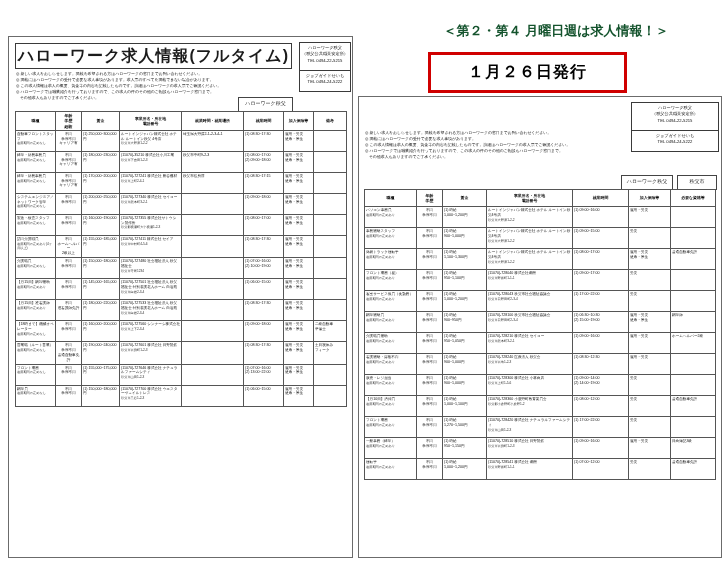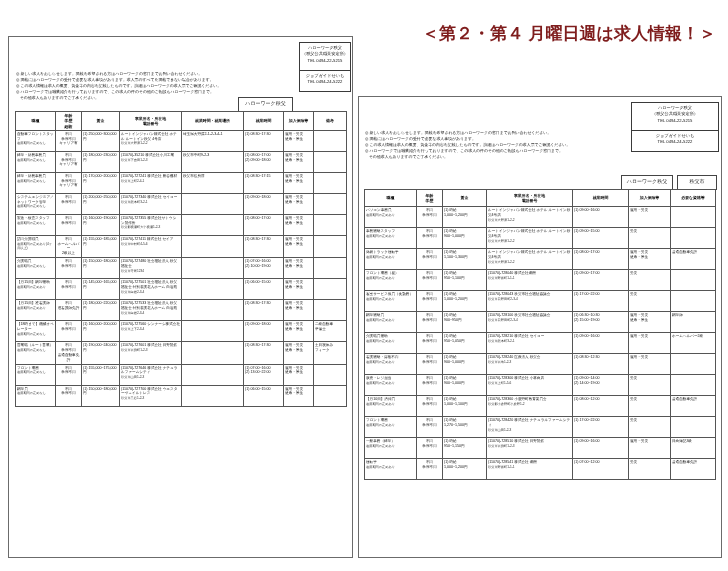--- a/index.html
+++ b/index.html
@@ -8,22 +8,22 @@
     background:#ffffff;
     font-family:"Liberation Sans","DejaVu Sans",sans-serif;
     position:relative;
     overflow:hidden;
   }
   .page{position:absolute;left:0;top:0;width:728px;height:571px;background:#fff;}
 
   
   .banner{
     position:absolute;left:396px;top:22px;width:320px;height:22px;
-    color:#7f1d1d;font-weight:bold;font-size:17px;letter-spacing:0px;
-    text-align:right;white-space:nowrap;
+    color:#14532d;font-weight:bold;font-size:13px;letter-spacing:0px;
+    text-align:center;white-space:nowrap;
   }
   .issue-box{
     position:absolute;left:428px;top:52px;width:193px;height:35px;
     border:3px solid #d00000;background:#fff;
     display:flex;align-items:center;justify-content:center;
   }
   .issue-box span{font-size:16px;font-weight:bold;color:#000;letter-spacing:1px;}
 
   
   .sheet{position:absolute;background:#fff;border:1px solid #6b6b6b;}
@@ -91,22 +91,26 @@
   td.c-age{text-align:center;}
   td.c-wage{text-align:left;white-space:pre-line;}
   .sub{display:block;font-size:3.2px;color:#333;}
 </style>
 </head>
 <body>
 
 <div class="page">
 
   <div class="banner">＜第２・第４ 月曜日週は求人情報！＞</div>
+  <div class="issue-box">
+    <span>１月２６日発行</span>
+  </div>
 
   <div class="sheet sheet-left">
+    <div class="sheet-title">ハローワーク求人情報(フルタイム)</div>
     <div class="org-box" style="white-space:pre-line;">ハローワーク秩父
 （秩父公共職業安定所）
 TEL 0494-22-5215</div>
     <div class="org-box2" style="white-space:pre-line;">ジョブガイドせいも
 TEL 0494-24-5222</div>
     <div class="notice" id="left-notices">
         <div>◎ 新しい求人をおしらせします。掲載を希望される方はハローワークの窓口までお問い合わせください。</div>
         <div>◎ 掲載にはハローワークの受付で必要な求人事項があります。求人票のすべてを掲載できない場合があります。</div>
         <div>◎ この求人情報は求人の概要、賃金等の内容を記載したものです。詳細はハローワークの求人票でご確認ください。</div>
         <div>◎ ハローワークでは職業紹介を行っておりますので、この求人の件のその他のご相談もハローワーク窓口まで。</div>

